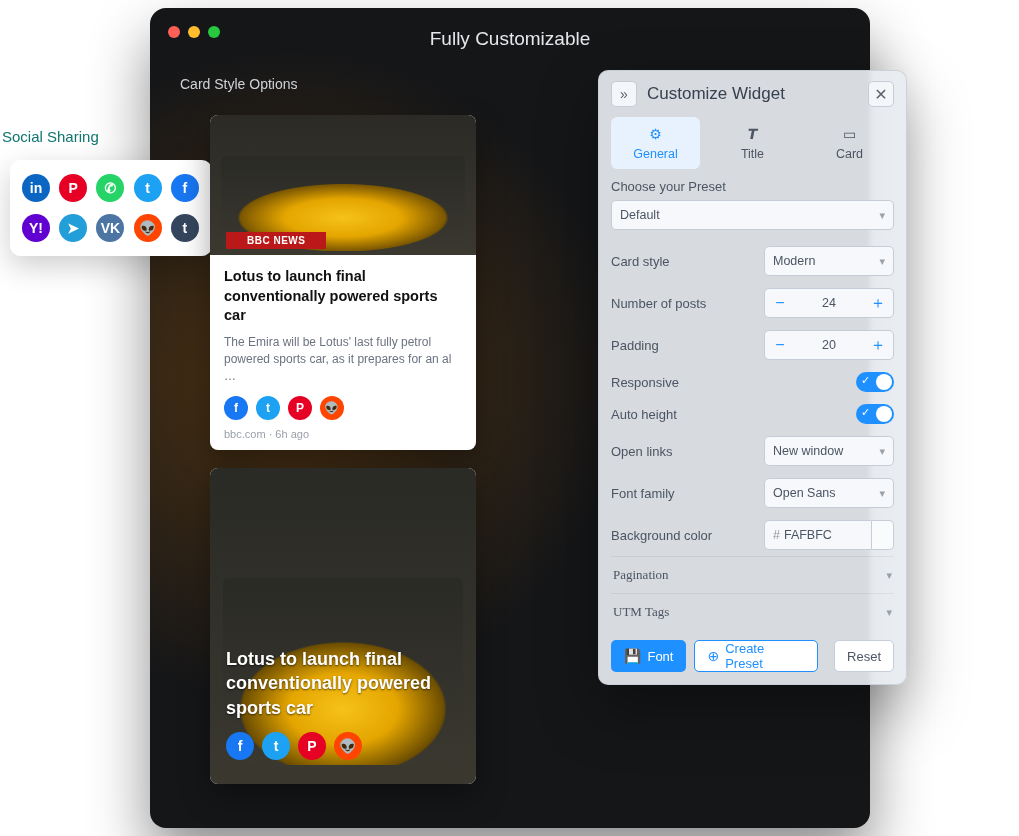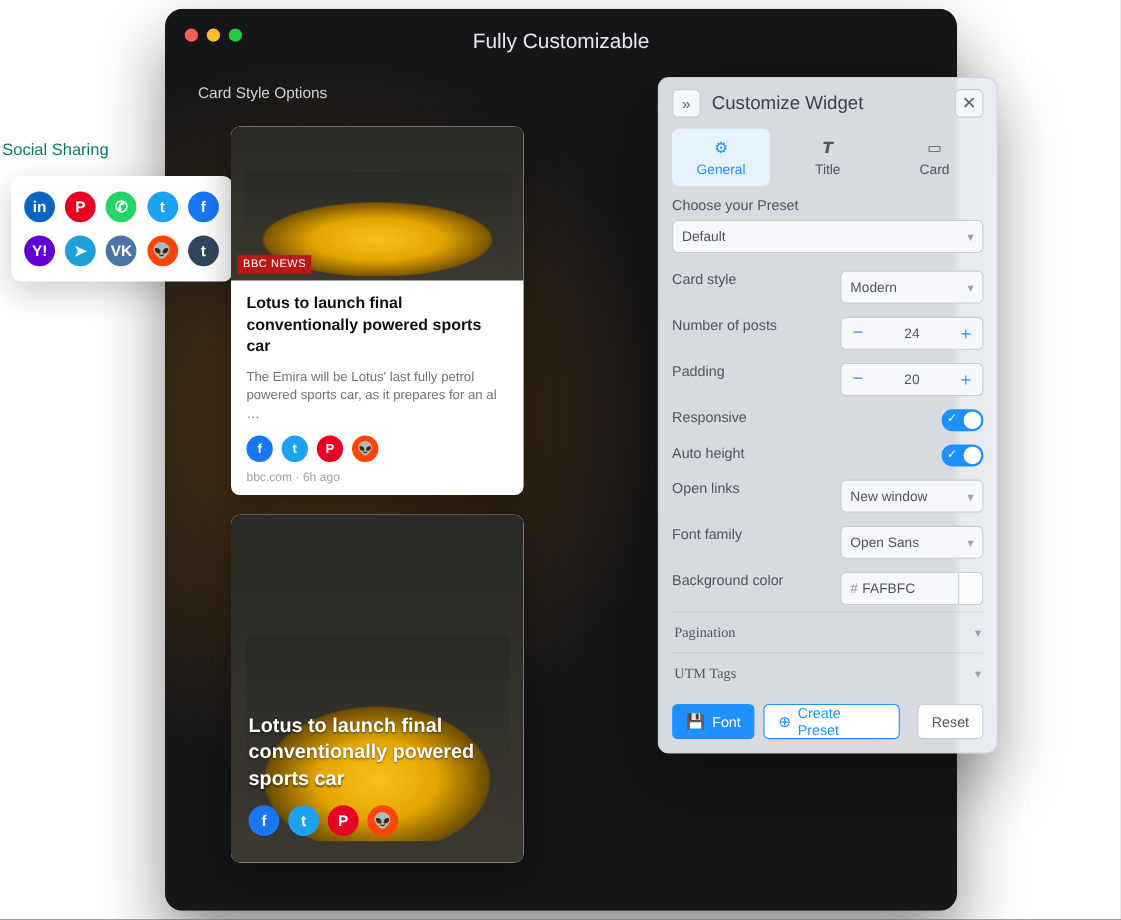--- a/index.html
+++ b/index.html
@@ -54,21 +54,21 @@
   .c-telegram{background:#229ed9;} .c-vk{background:#4c75a3;} .c-reddit{background:#ff4500;} .c-tumblr{background:#34465d;}
 
   
   .cards-col { position:absolute; left:210px; top:115px; width:266px; }
   .card { background:#fff; border-radius:8px; box-shadow:0 12px 30px rgba(0,0,0,0.35); overflow:hidden; margin-bottom:18px; }
   .card .hero { height:140px; background:linear-gradient(180deg,#2b2a26,#3a382f); position:relative; display:flex; align-items:flex-end; justify-content:center; }
   .car { width:92%; height:68%; margin-bottom:4px; border-radius:6px; background:
     radial-gradient(ellipse 60% 50% at 50% 65%, #f6c21a 0%, #e4a500 40%, #7a5600 70%, transparent 72%),
     linear-gradient(180deg, #2a2a26, #3a382f);
   }
-  .bbc { position:absolute; left:6px; bottom:6px; background:#bb1919; color:#fff; font-size:10px; font-weight:400; padding:3px 5px; letter-spacing:0.5px; }
+  .bbc { position:absolute; left:16px; bottom:6px; background:#bb1919; color:#fff; font-size:10px; font-weight:700; padding:3px 21px; letter-spacing:0.5px; }
   .card-body { padding:12px 14px 10px; }
   .card-body h3 { margin:0 0 8px; font-size:14.5px; line-height:1.35; color:#111; }
   .card-body p { margin:0 0 10px; font-size:12px; color:#6b7280; line-height:1.45; }
   .share-row { display:flex; gap:8px; margin-bottom:8px; }
   .share-row .sicon { width:24px; height:24px; font-size:12px; }
   .meta { font-size:11px; color:#9aa1ab; }
 
   
   .card.overlay .hero2 { height:316px; position:relative; background:linear-gradient(180deg,#2a2a26,#3a382f); display:flex; align-items:flex-end; }
   .card.overlay .car2 { position:absolute; left:5%; right:5%; top:35%; bottom:6%; border-radius:6px; background:
@@ -92,21 +92,21 @@
   .panel-title { font-size:17px; color:#374151; flex:1; }
   .close-btn { width:26px; height:26px; display:flex; align-items:center; justify-content:center; border:1px solid var(--panel-border); border-radius:5px; background:#f4f6f9; color:#5c6470; }
 
   .tabs { display:flex; gap:8px; margin:4px 0 10px; }
   .tab { flex:1; display:flex; flex-direction:column; align-items:center; gap:4px; padding:8px 4px; border-radius:6px; font-size:12.5px; color:#4b5563; }
   .tab.active { background:#e8f2ff; color:var(--accent); }
   .tab .ticon { width:18px; height:18px; display:flex; align-items:center; justify-content:center; font-size:14px; }
 
   .group { margin:6px 0 10px; }
   .group-head { font-size:13px; color:#4b5563; margin:6px 0 6px; }
-  .row { display:flex; justify-content:space-between; gap:10px; padding:6px 0; font-size:13px; color:#4b5563; }
+  .row { display:flex; align-items:center; justify-content:space-between; gap:10px; padding:6px 0; font-size:13px; color:#4b5563; }
   .select, .numbox, .textbox { height:30px; border:1px solid var(--panel-border); border-radius:5px; background:#f6f8fb; display:flex; align-items:center; padding:1px 8px; font-size:12.5px; color:#4b5563; }
   .select { width:130px; justify-content:space-between; }
   .select.wide { width:100%; }
   .chev { color:#98a0ab; font-size:11px; }
   .numbox { width:130px; justify-content:space-between; padding:0; }
   .numbox .nbtn { width:30px; height:100%; display:flex; align-items:center; justify-content:center; color:var(--accent); font-size:16px; }
   .numbox .nval { flex:1; text-align:center; }
   .toggle { width:38px; height:20px; border-radius:10px; background:var(--accent); position:relative; }
   .toggle::after { content:""; position:absolute; right:2px; top:2px; width:16px; height:16px; border-radius:50%; background:#fff; }
   .toggle::before { content:"✓"; position:absolute; left:5px; top:2px; color:#fff; font-size:11px; }

